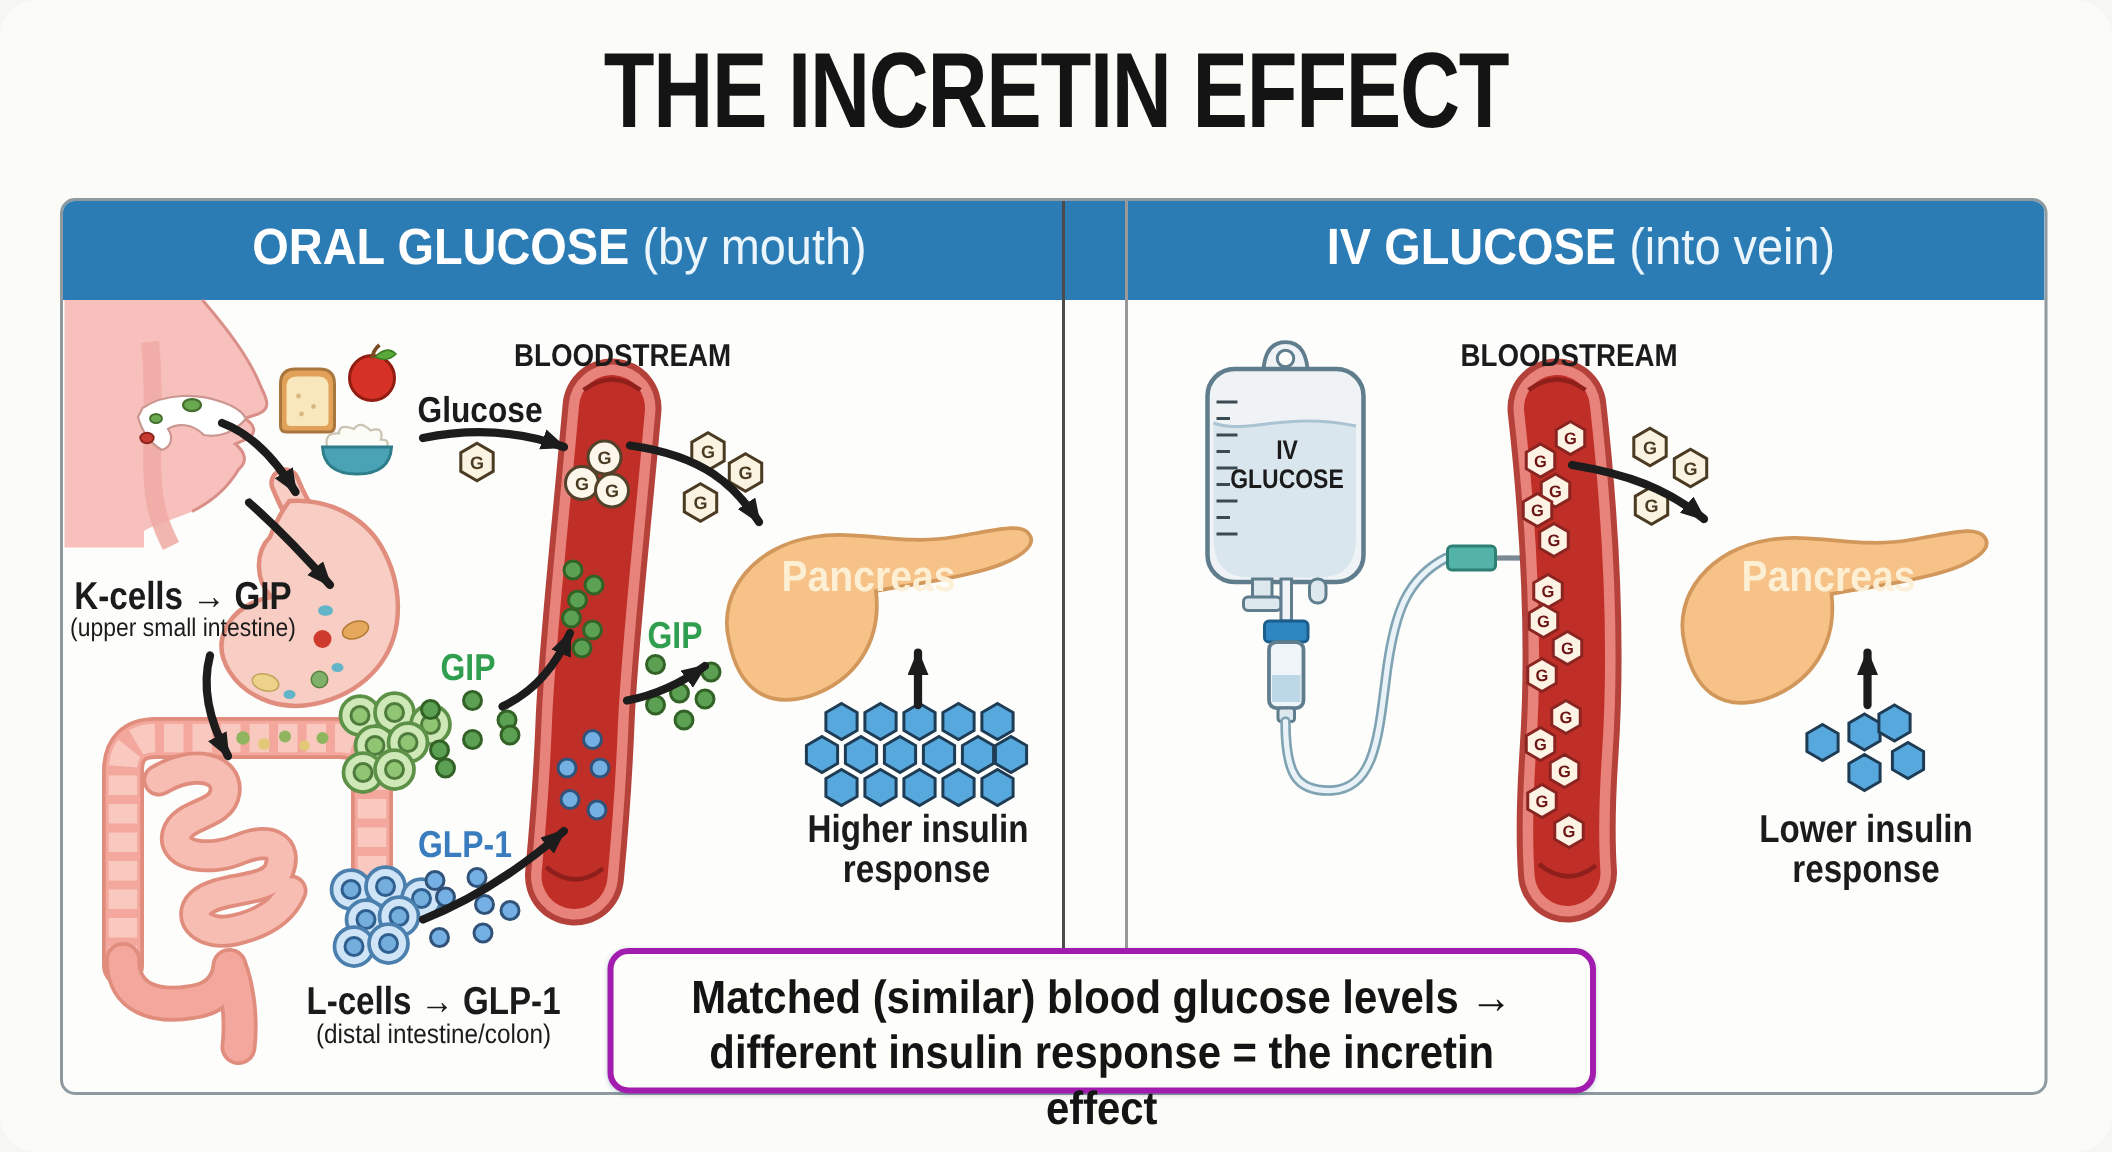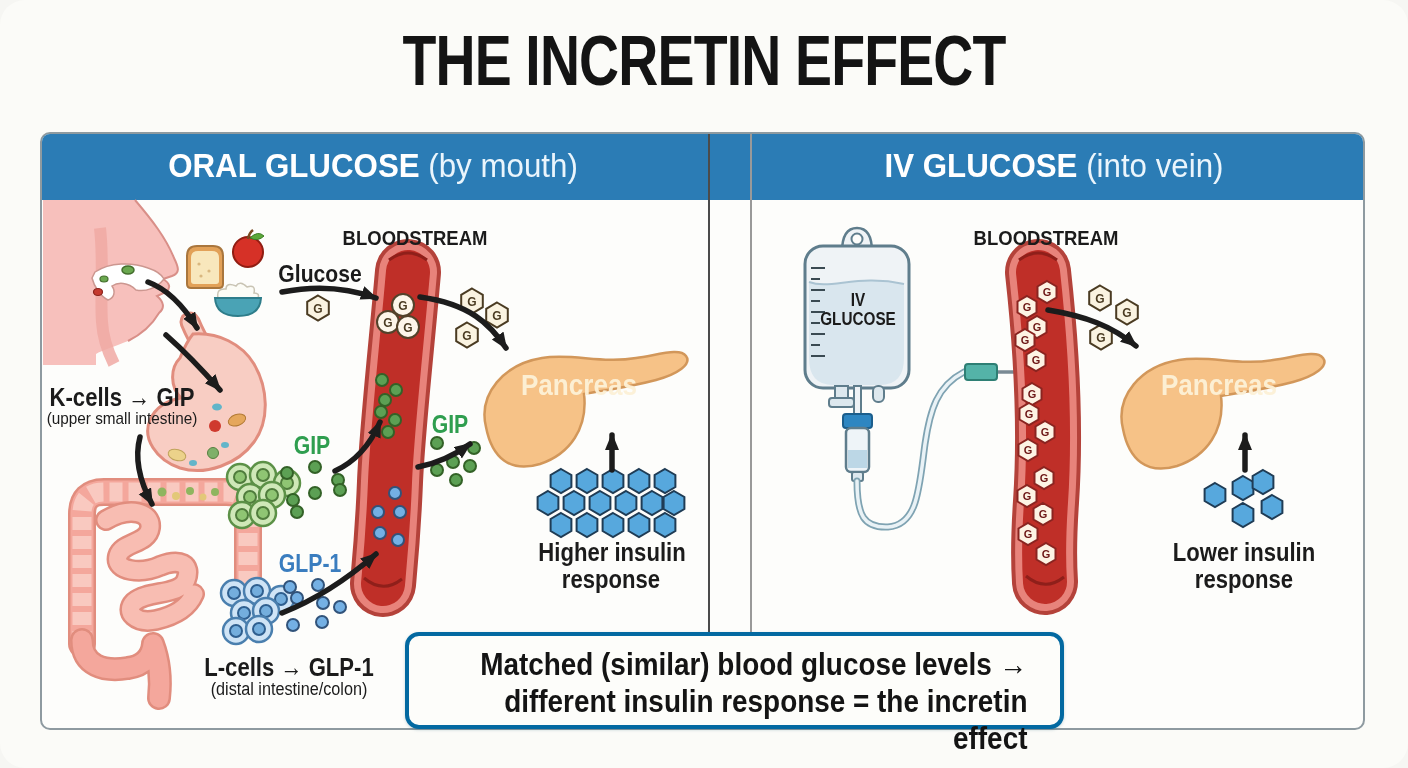--- a/index.html
+++ b/index.html
@@ -10,21 +10,21 @@
   .header-band{position:absolute;left:0;top:0;width:100%;height:66px;}
   .divider{position:absolute;top:0;height:598px;width:2px;}
   .hdr{font-size:34px;color:#ffffff;transform:translateX(-50%) scaleX(.92);}
   .hdr .b{font-weight:bold;}
   .hdr .n{font-weight:normal;color:#eaf5fc;}
   .bs{font-size:21px;font-weight:bold;transform:translateX(-50%) scaleX(.88);}
   .sub{font-weight:normal;}
   .green{color:#2f9e4f;}
   .blue{color:#3a7dbf;}
   .cream{color:rgba(252,240,214,.96);}
-  .conclusion-box{position:absolute;left:405px;top:632px;width:659px;height:97px;background:#fdfdfa;border:4px solid #0369a1;border-radius:14px;box-sizing:border-box;z-index:6;box-shadow:0 1px 3px rgba(30,90,120,.25);text-align:right;padding-top:10px;}
+  .conclusion-box{position:absolute;left:405px;top:632px;width:659px;height:97px;background:#fdfdfa;border:4px solid #a21caf;border-radius:14px;box-sizing:border-box;z-index:6;box-shadow:0 1px 3px rgba(30,90,120,.25);text-align:center;padding-top:10px;}
   .conclusion-box div{font-size:31px;font-weight:bold;color:#141414;transform:scaleX(.9);line-height:37px;}
   svg{position:absolute;left:40px;top:132px;z-index:2;}
   .lbl{z-index:5;}
 </style>
 </head>
 <body>
 
 <div class="stage">
 
   <div class="lbl title" style="left:704px;top:26px;">THE INCRETIN EFFECT</div>

